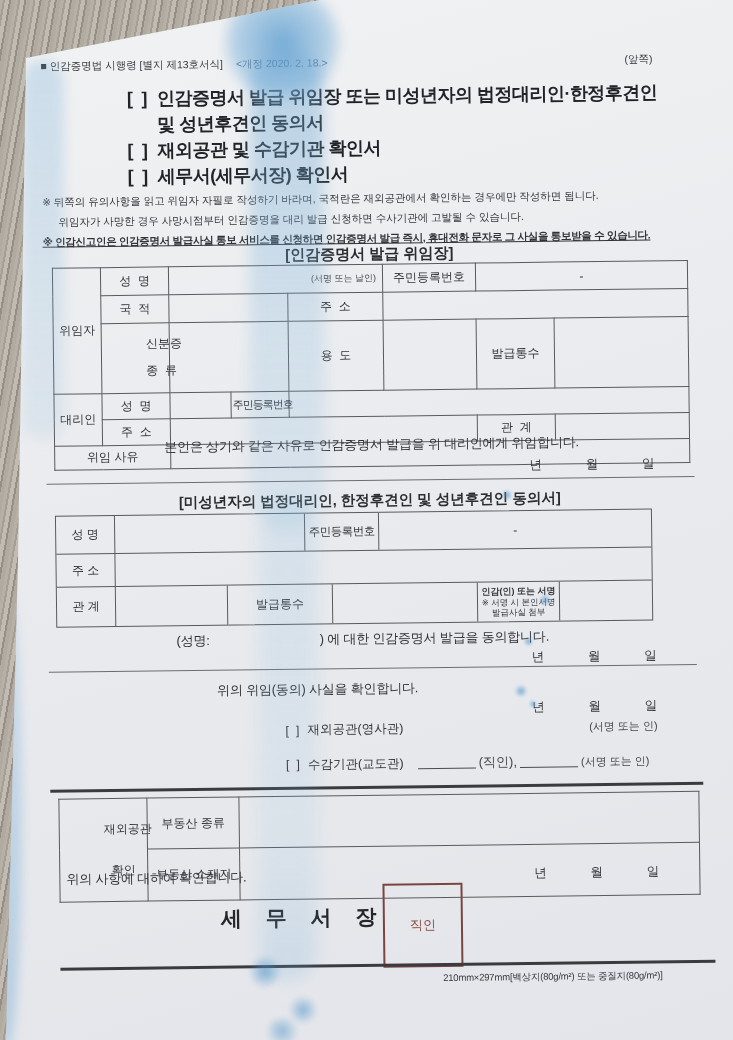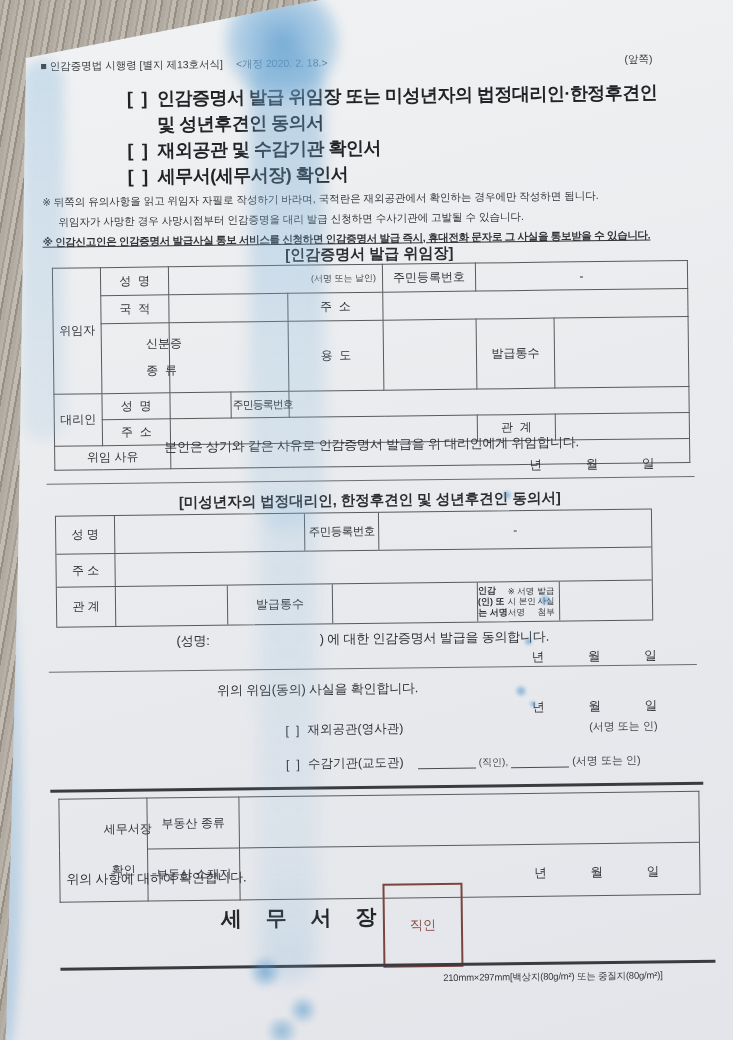--- a/index.html
+++ b/index.html
@@ -46,21 +46,21 @@
   td{border:1px solid #595a5e;font-size:12px;color:#323338;padding:0 4px;vertical-align:middle;}
   td.lbl{text-align:center;white-space:pre;}
   td.v{background:transparent;}
   .signote{font-size:9px;color:#45464b;text-align:right;padding-right:6px;}
   .dash{text-align:center;}
   .flextbl{border:1px solid #595a5e;}
   .frow{display:flex;}
   .frow + .frow{border-top:1px solid #595a5e;}
   .fcell{box-sizing:border-box;display:flex;align-items:center;justify-content:center;font-size:12px;color:#323338;}
   .fcell + .fcell{border-left:1px solid #595a5e;}
-  .fcell.small3{flex-direction:row;justify-content:center;line-height:1.2;padding:1px 0;}
+  .fcell.small3{flex-direction:column;justify-content:center;line-height:1.2;padding:1px 0;}
   .small3 .l1{font-size:9px;font-weight:600;}
   .small3 .l2,.small3 .l3{font-size:8.5px;}
   .daterow{position:absolute;display:flex;justify-content:space-between;width:125px;left:530px;font-size:12.5px;color:#323338;}
   .stmt{font-size:13px;color:#303136;letter-spacing:-0.2px;}
   .divider{position:absolute;left:47px;width:648px;height:1px;background:#6c6d71;}
   .thick{position:absolute;height:3px;background:#3a3b3f;}
   .blankline{display:inline-block;width:58px;border-bottom:1px solid #4a4b4f;height:11px;margin:0 3px;}
   .chkline{display:flex;align-items:center;font-size:12.5px;color:#313237;}
   .chkline .bk{white-space:pre;margin-right:8px;}
   .stampbox{position:absolute;left:378px;top:884px;width:76px;height:80px;border:2px solid #7a4540;display:flex;align-items:center;justify-content:center;font-size:13px;color:#8a4a42;}
@@ -223,37 +223,37 @@
       <div class="abs chkline" style="left:283px;top:721px;width:372px;">
         <span class="bk">[  ]</span>
         <span>재외공관(영사관)</span>
         <span style="margin-left:auto;font-size:11px;color:#45464b;">(서명 또는 인)</span>
       </div>
 
       <div class="abs chkline" style="left:283px;top:755px;width:372px;">
         <span class="bk">[  ]</span>
         <span>수감기관(교도관)</span>
         <span class="blankline" style="margin-left:14px;"></span>
-        <span style="font-size:10px;color:#45464b;">(직인),</span>
+        <span style="font-size:13px;color:#45464b;">(직인),</span>
         <span class="blankline"></span>
         <span style="font-size:11px;color:#45464b;">(서명 또는 인)</span>
       </div>
 
       <div class="thick" style="left:47px;top:786px;width:653px;"></div>
 
       <table class="abs" style="left:55px;top:795px;width:640px;">
         <colgroup>
             <col style="width:88px">
             <col style="width:92px">
             <col style="width:460px">
           </colgroup>
         <tbody>
             <tr style="height:34px">
           <td class="lbl" rowspan="2" style="line-height:1.7;">
-            <span>세무서장</span><br>
+            <span>재외공관</span><br>
             <span>확인</span>
           </td>
           <td class="lbl">부동산 종류</td>
           <td class="v"></td>
         </tr>
         <tr style="height:34px">
           <td class="lbl">부동산 소재지</td>
           <td class="v"></td>
         </tr>
       </tbody>

